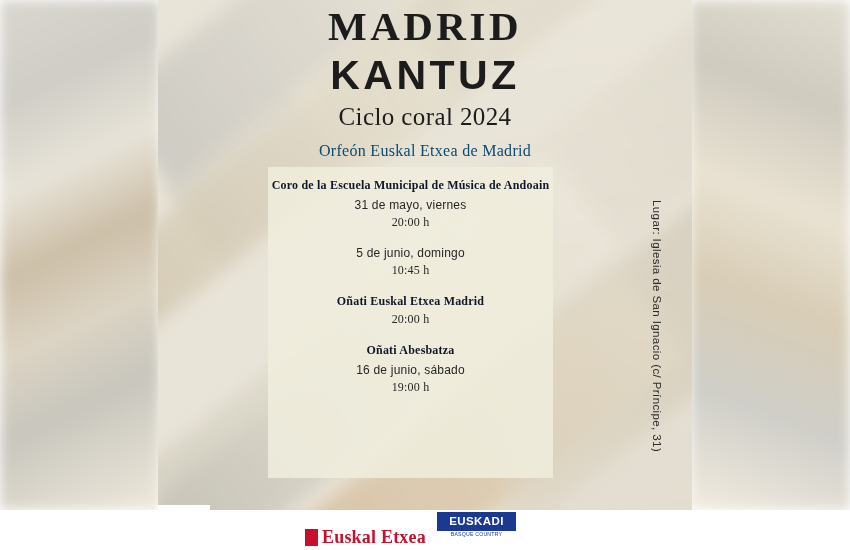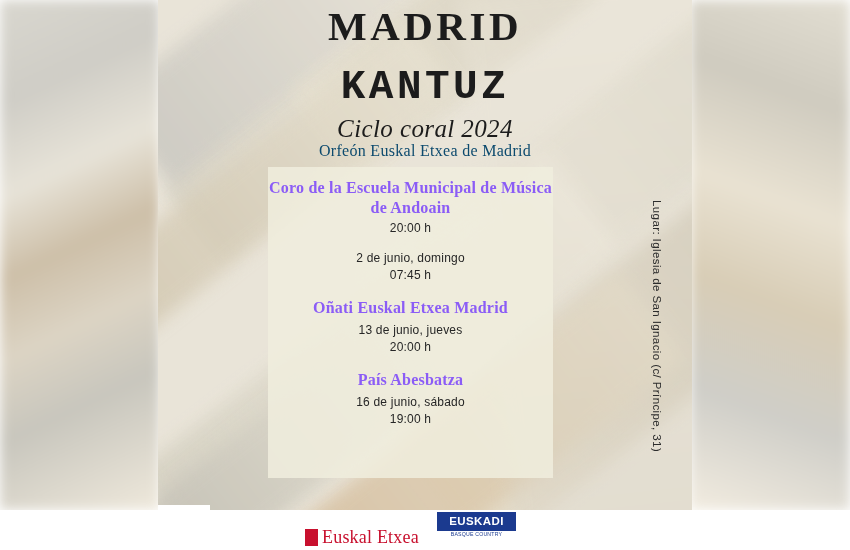--- a/index.html
+++ b/index.html
@@ -104,31 +104,30 @@
   }
   .title-line1 {
     font-family: "Liberation Serif", serif;
     font-size: 41px;
     letter-spacing: 3.5px;
     color: #1c1c1c;
     line-height: 1.02;
     font-weight: 700;
   }
   .title-line2 {
-    font-family: Liberation Mono, monospace;
+    font-family: Liberation Sans, sans-serif;
     font-size: 41px;
     letter-spacing: 3.5px;
     color: #1c1c1c;
     line-height: 1.05;
     font-weight: 700;
-    margin-top: 18px;
+    margin-top: 6px;
   }
   .title-sub {
     font-family: "Liberation Serif", serif;
-    font-style: italic;
     font-size: 25px;
     color: #1c1c1c;
     margin-top: 6px;
     letter-spacing: 0.4px;
   }
 
   .host {
     position: absolute;
     left: 0;
     top: 142px;
@@ -153,35 +152,35 @@
     position: absolute;
     left: 110px;
     top: 178px;
     width: 285px;
     text-align: center;
   }
   .entry { margin-bottom: 16px; }
   .entry:last-child { margin-bottom: 0; }
   .entry-name {
     font-family: "Liberation Serif", serif;
-    font-size: 16px;
-    color: #8b5cf6;
+    font-size: 12px;
+    color: #0f172a;
     line-height: 1.25;
     letter-spacing: 0.2px;
     font-weight: 700;
   }
   .entry-date {
     font-family: "Liberation Sans", sans-serif;
     font-size: 12px;
     color: #262626;
     margin-top: 5px;
     letter-spacing: 0.2px;
   }
   .entry-time {
-    font-family: Liberation Sans, sans-serif;
+    font-family: Liberation Serif, serif;
     font-size: 12px;
     color: #262626;
     margin-top: 3px;
     letter-spacing: 0.2px;
   }
 
   .venue {
     position: absolute;
     left: 505px;
     top: 200px;
@@ -211,21 +210,21 @@
     align-items: center;
   }
   .logo-ee-sq {
     width: 13px;
     height: 17px;
     background: #c8102e;
     margin-right: 4px;
   }
   .logo-ee-text {
     font-family: "Liberation Serif", serif;
-    font-weight: 400;
+    font-weight: 700;
     font-size: 18px;
     color: #c8102e;
     letter-spacing: 0.2px;
   }
   .logo-euskadi {
     position: absolute;
     left: 437px;
     top: 512px;
     width: 79px;
     height: 26px;
@@ -284,33 +283,33 @@
       <div class="title-sub">Ciclo coral 2024</div>
     </div>
 
     <div class="host">Orfeón Euskal Etxea de Madrid</div>
 
     <div class="panel"></div>
 
     <div class="program">
       <div class="entry">
         <div class="entry-name">Coro de la Escuela Municipal de Música de Andoain</div>
+        <div class="entry-date">31 de mayo, viernes</div>
         <div class="entry-time">20:00 h</div>
       </div>
       <div class="entry">
-        <div class="entry-date">2 de junio, domingo</div>
-        <div class="entry-time">07:45 h</div>
+        <div class="entry-date">5 de junio, domingo</div>
+        <div class="entry-time">10:45 h</div>
       </div>
       <div class="entry">
         <div class="entry-name">Oñati Euskal Etxea Madrid</div>
-        <div class="entry-date">13 de junio, jueves</div>
         <div class="entry-time">20:00 h</div>
       </div>
       <div class="entry">
-        <div class="entry-name">País Abesbatza</div>
+        <div class="entry-name">Oñati Abesbatza</div>
         <div class="entry-date">16 de junio, sábado</div>
         <div class="entry-time">19:00 h</div>
       </div>
     </div>
 
     <div class="venue">Lugar: Iglesia de San Ignacio (c/ Príncipe, 31)</div>
   </div>
 
   <div class="bottom-white"></div>
   <div class="corner-white"></div>

